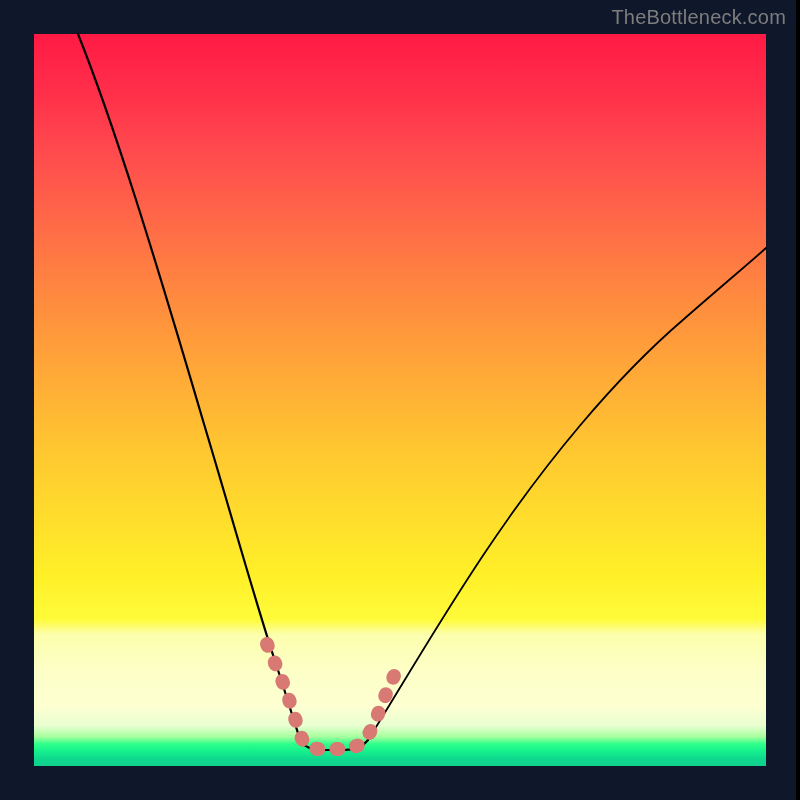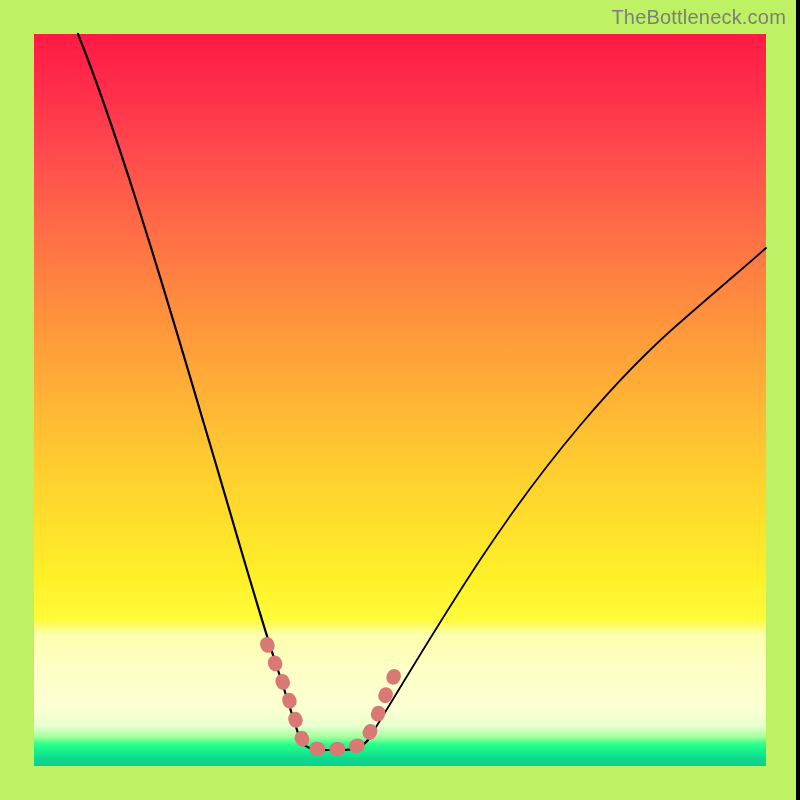--- a/index.html
+++ b/index.html
@@ -10,21 +10,21 @@
     background: #000;
     overflow: hidden;
     font-family: Arial, Helvetica, sans-serif;
   }
   .frame {
     position: absolute;
     left: 0;
     top: 0;
     width: 796px;
     height: 800px;
-    background: #bef264;
+    background: #0f172a;
   }
   .plot-area {
     position: absolute;
     left: 34px;
     top: 34px;
     width: 732px;
     height: 732px;
     
     background: linear-gradient(
       to bottom,

